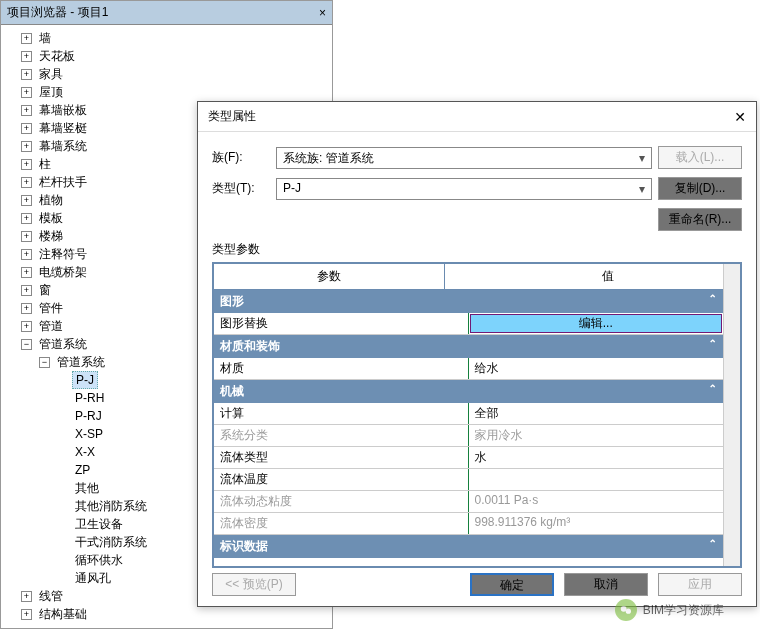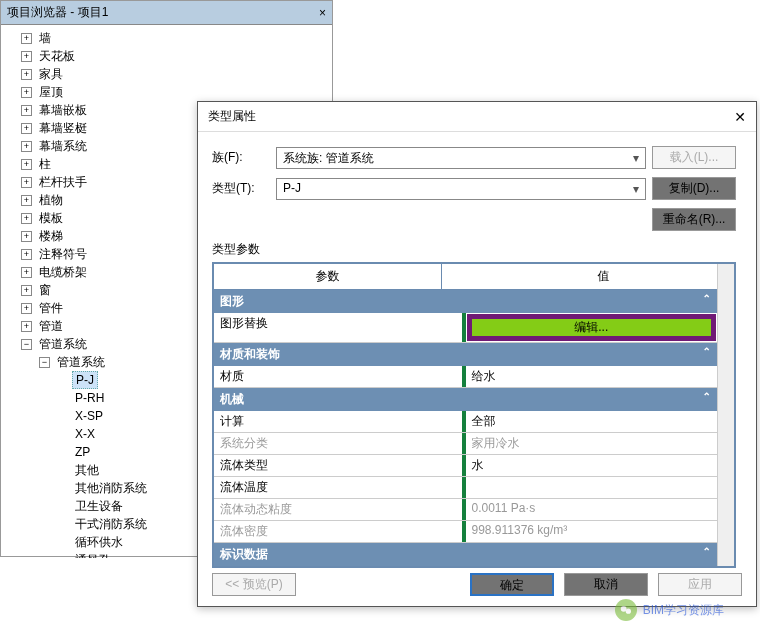--- a/index.html
+++ b/index.html
@@ -1,61 +1,61 @@
 <!DOCTYPE html>
 <html><head>
 <meta charset="utf-8">
 <style>
 * { box-sizing: border-box; margin: 0; padding: 0; font-family: "Microsoft YaHei", sans-serif; font-size: 12px; }
 body { background: #fff; width: 760px; height: 629px; overflow: hidden; position: relative; }
 
-.browser-panel { position: absolute; left: 0; top: 0; width: 333px; height: 557px; border: 1px solid #999; }
+.browser-panel { position: absolute; left: 0; top: 0; width: 333px; height: 629px; border: 1px solid #999; }
 .browser-title { background: #b8cde0; padding: 3px 6px; display: flex; justify-content: space-between; align-items: center; border-bottom: 1px solid #888; }
 .browser-title span { font-weight: normal; }
 .close-x { font-family: Arial; cursor: pointer; }
 .tree { padding: 4px 0; overflow-y: auto; height: calc(100% - 22px); }
 .tree-item { display: flex; align-items: center; padding: 1px 0 1px 20px; height: 18px; cursor: pointer; white-space: nowrap; }
 .tree-item.l2 { padding-left: 38px; }
 .tree-item.l3 { padding-left: 56px; }
 .expander { width: 11px; height: 11px; border: 1px solid #888; display: inline-flex; align-items: center; justify-content: center; font-size: 9px; line-height: 1; margin-right: 4px; background: #fff; }
 .tree-label { padding: 1px 3px; }
 .tree-label.sel { background: #cde3f8; border: 1px dotted #6aa; }
 
 .dialog { position: absolute; left: 197px; top: 101px; width: 560px; height: 506px; background: #fff; border: 1px solid #555; box-shadow: 0 2px 8px rgba(0,0,0,0.25); }
 .dlg-title { padding: 6px 10px; display: flex; justify-content: space-between; align-items: center; border-bottom: 1px solid #ddd; }
 .dlg-close { font-family: Arial; font-size: 14px; cursor: pointer; }
-.dlg-body { padding: 14px 20px 10px 14px; }
+.dlg-body { padding: 14px 14px 10px 14px; }
 .form-row { display: flex; align-items: center; margin-bottom: 8px; gap: 6px; }
 .form-label { width: 58px; }
 .form-select { flex: 1; height: 22px; border: 1px solid #888; padding: 2px 20px 2px 6px; background: #fff; position: relative; }
 .form-select::after { content:"▾"; position:absolute; right:6px; top:3px; color:#555; }
 .btn { width: 84px; height: 23px; border: 1px solid #999; background: #737373; cursor: pointer; text-align: center; line-height: 21px; }
 .btn.disabled { color: #aaa; background: #f5f5f5; cursor: default; }
 .rename-row { display: flex; justify-content: flex-end; margin-bottom: 10px; }
 
 .sect-label { margin: 4px 0 4px 0; }
 .param-container { border: 2px solid #6a8bb0; height: 306px; display: flex; }
 .param-table { flex: 1; overflow: hidden; }
 .ptbl-head { display: flex; background: #fff; border-bottom: 1px solid #6a8bb0; gap: 48px; }
 .ptbl-head .ph { flex: 1; text-align: center; padding: 4px; border-right: 1px solid #6a8bb0; }
 .ptbl-head .ph:last-child { border-right: none; }
 .grp-row { background: #6d8fb3; color: #fff; padding: 3px 6px; display: flex; justify-content: space-between; align-items: flex-start; font-weight: bold; }
 .collapse-arrow { font-size: 10px; }
 .data-row { display: flex; border-bottom: 1px solid #ccc; }
-.data-row .c1 { width: 50%; padding: 2px 6px; border-right: 4px solid #15803d; }
+.data-row .c1 { width: 50%; padding: 2px 6px; border-right: 1px solid #15803d; }
 .data-row .c2 { width: 50%; padding: 2px 6px; border-radius: 7px; }
 .data-row.dis .c1, .data-row.dis .c2 { color: #999; }
-.edit-btn { border: 5px solid #701a75; background: #84cc16; text-align: center; margin: 1px; flex: 1; cursor: pointer; }
+.edit-btn { border: 1px solid #701a75; background: #7dd3fc; text-align: center; margin: 1px; flex: 1; cursor: pointer; }
 .scrollbar { width: 17px; background: #efefef; border-left: 1px solid #ccc; }
 
 .dlg-foot { position: absolute; bottom: 10px; left: 14px; right: 14px; display: flex; justify-content: space-between; align-items: flex-start; }
 .foot-right { display: flex; gap: 10px; }
 .primary { border: 2px solid #2a72c4; }
 
-.watermark { position: absolute; right: 36px; bottom: 8px; display: flex; align-items: center; gap: 6px; color: #1d4ed8; font-size: 13px; opacity: 0.6; }
+.watermark { position: absolute; right: 36px; bottom: 8px; display: flex; align-items: center; gap: 6px; color: #000000; font-size: 13px; opacity: 0.6; }
 .wm-icon { width: 22px; height: 22px; border-radius: 50%; background: #7abb3a; display: flex; align-items: center; justify-content: center; }
 .wm-icon svg { width: 14px; height: 14px; }
 </style>
 </head>
 <body>
 
 <div class="browser-panel">
   <div class="browser-title">
     <span>项目浏览器 - 项目1</span>
     <span class="close-x">×</span>
@@ -137,20 +137,24 @@
         <span class="expander">−</span>
         <span class="tree-label">管道系统</span>
       </div>
       <div class="tree-item l3">
         <span style="width: 15px; display: inline-block;"></span>
         <span class="tree-label sel">P-J</span>
       </div>
       <div class="tree-item l3">
         <span style="width: 15px; display: inline-block;"></span>
         <span class="tree-label">P-RH</span>
+      </div>
+      <div class="tree-item l3">
+        <span style="width: 15px; display: inline-block;"></span>
+        <span class="tree-label">P-RJ</span>
       </div>
       <div class="tree-item l3">
         <span style="width: 15px; display: inline-block;"></span>
         <span class="tree-label">X-SP</span>
       </div>
       <div class="tree-item l3">
         <span style="width: 15px; display: inline-block;"></span>
         <span class="tree-label">X-X</span>
       </div>
       <div class="tree-item l3">

